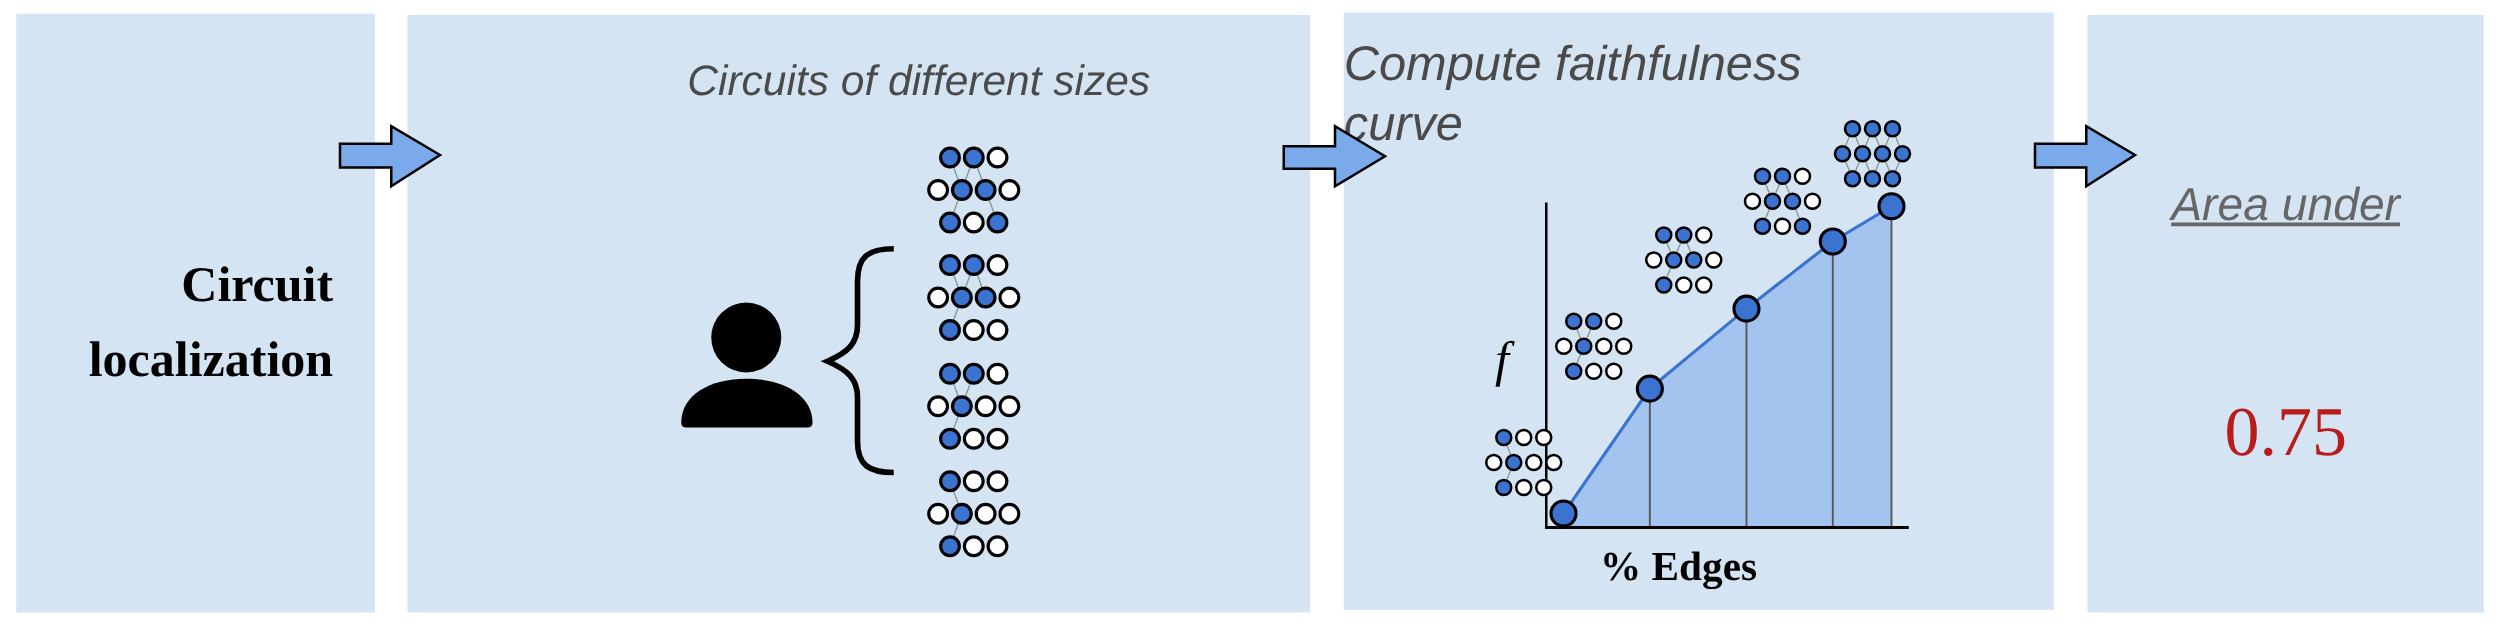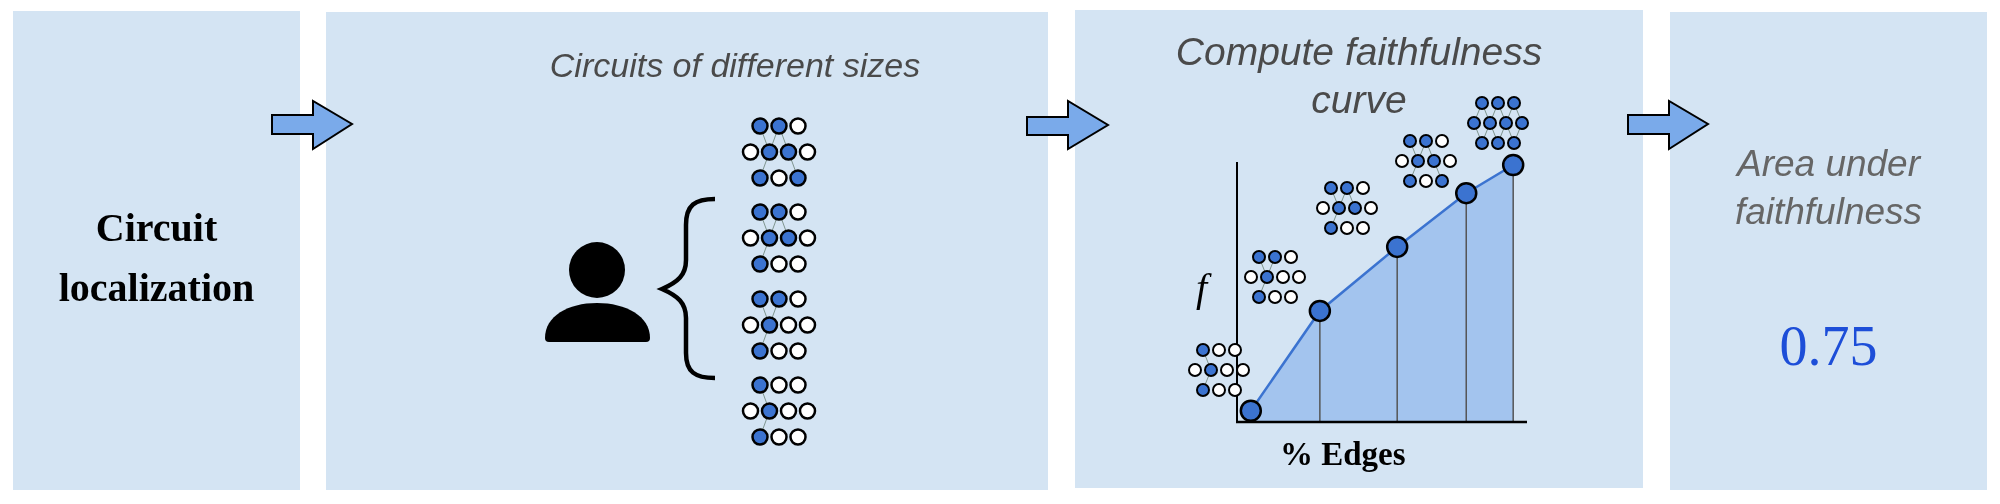--- a/index.html
+++ b/index.html
@@ -3,27 +3,27 @@
 <meta charset="utf-8">
 <style>
   html, body { margin:0; padding:0; background:#ffffff; }
   body { width:2000px; height:504px; position:relative; overflow:hidden; }
   .panel { position:absolute; background:#d4e4f3; }
   #p1 { left:13px; top:11px; width:287px; height:479px; }
   #p2 { left:326px; top:12px; width:722px; height:478px; }
   #p3 { left:1075px; top:10px; width:568px; height:478px; }
   #p4 { left:1670px; top:12px; width:317px; height:478px; }
   .ital { font-family:"Liberation Sans", sans-serif; font-style:italic; color:#4a4a4a; }
-  .p1-title { position:absolute; left:13px; width:287px; top:198px; text-align:center;
+  .p1-title { position:absolute; left:13px; width:287px; top:198px; text-align:right;
     font-size:40px; line-height:60px; font-family:"Liberation Serif", serif; font-weight:bold; }
   .p2-title { position:absolute; left:326px; width:818px; top:40px; text-align:center; font-size:34px; line-height:50px; }
-  .p3-title { position:absolute; left:1075px; width:568px; top:28px; text-align:center; font-size:39px; line-height:48px; }
-  .p4-title { position:absolute; left:1670px; width:317px; top:140px; text-align:center; font-size:37px; line-height:48px; color:#666; }
+  .p3-title { position:absolute; left:1075px; width:568px; top:28px; text-align:left; font-size:39px; line-height:48px; }
+  .p4-title { position:absolute; left:1670px; width:317px; top:140px; text-align:center; font-size:37px; line-height:48px; color:#666;text-decoration:underline; }
   .p4-value { position:absolute; left:1670px; width:317px; top:314px; text-align:center;
-    font-family:"Liberation Serif", serif; font-size:56px; line-height:64px; color:#1d4ed8; }
+    font-family:"Liberation Serif", serif; font-size:56px; line-height:64px; color:#b91c1c; }
   .xlabel { position:absolute; left:1280px; width:200px; top:434px; 
     font-family:"Liberation Serif", serif; font-weight:bold; font-size:33px; line-height:40px; color:#000; }
   .ylabel { position:absolute; left:1196px; top:266px; font-family:"Liberation Serif", serif; font-style:italic;
     font-size:40px; line-height:44px; color:#000; }
   svg.overlay { position:absolute; left:0; top:0; }
 </style>
 </head>
 <body>
 
 <div class="panel" id="p1"></div>
@@ -37,21 +37,20 @@
 
 <div class="p2-title ital">Circuits of different sizes</div>
 
 <div class="p3-title ital">
   <div>Compute faithfulness</div>
   <div>curve</div>
 </div>
 
 <div class="p4-title ital">
   <div>Area under</div>
-  <div>faithfulness</div>
 </div>
 <div class="p4-value">0.75</div>
 
 <div class="xlabel">% Edges</div>
 <div class="ylabel">f</div>
 
 <svg class="overlay" id="svg" width="2000" height="504">
 
   <g>
     <polygon points="272,115 313,115 313,101 352,124 313,149 313,134 272,134" fill="#7aaaea" stroke="#000" stroke-width="2"></polygon>

